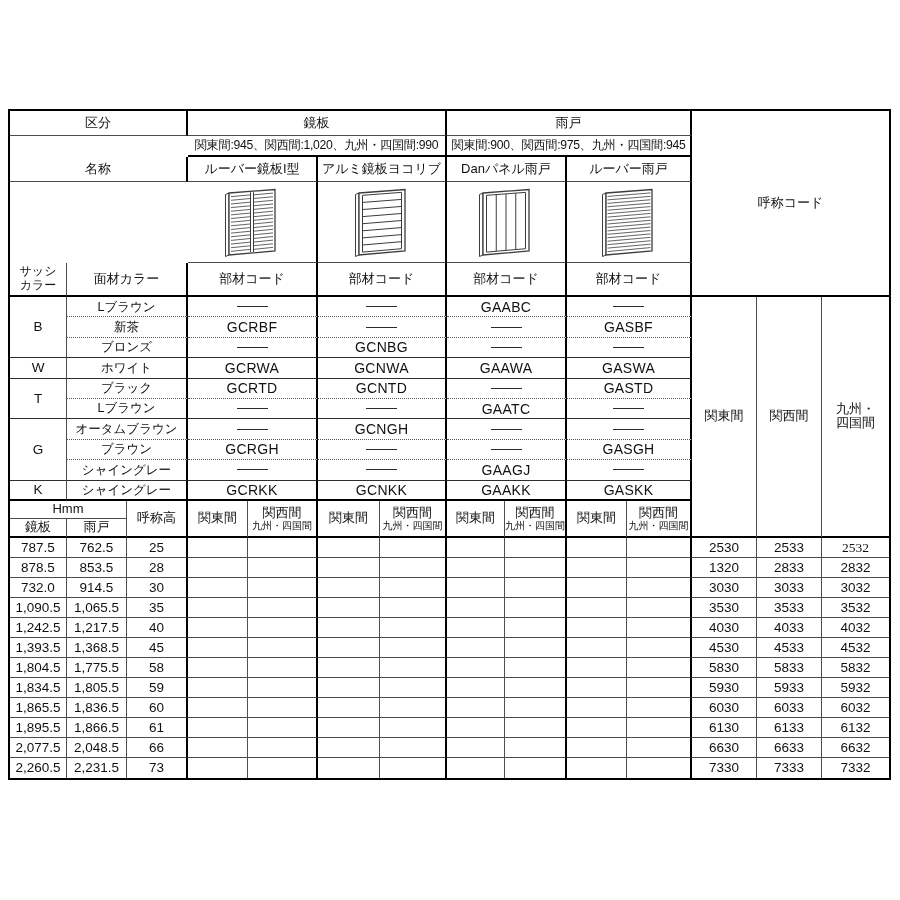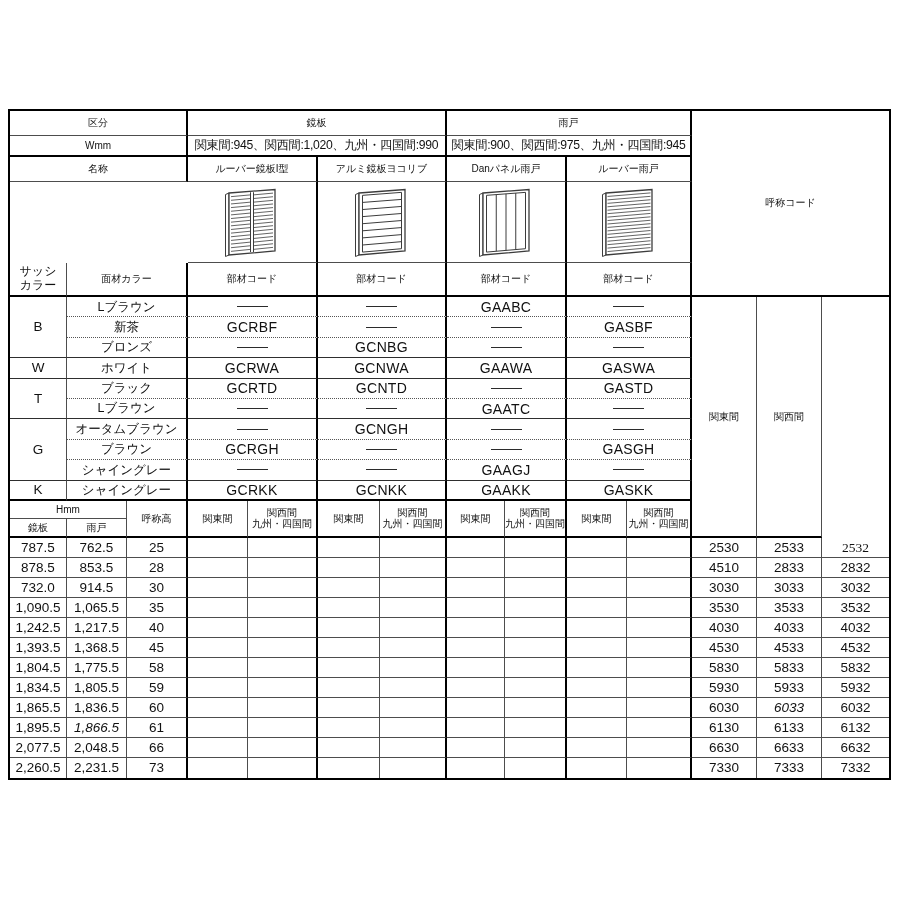--- a/index.html
+++ b/index.html
@@ -25,21 +25,21 @@
     box-sizing:border-box;
   }
   
   .br  { border-right:1px solid #4d4d4d; }
   .brB { border-right:2.5px solid #000; }
   .bb  { border-bottom:1px solid #4d4d4d; }
   .bbB { border-bottom:2.5px solid #000; }
   .bbD { border-bottom:1px dotted #555; }
   .bbG { border-bottom:1.3px solid #2e2e2e; }
   
-  .hdr  { font-size:10px; }
+  .hdr  { font-size:13px; }
   .wval { font-size:12.2px; white-space:nowrap; letter-spacing:-0.3px; }
   .code { font-size:14px; letter-spacing:0.3px; }
   .cname{ font-size:12.5px; white-space:nowrap; }
   .num  { font-size:13.5px; }
   .small{ font-size:10px; line-height:1.05; }
   .pre  { white-space:pre-line; }
   .sash { font-size:13.5px; }
   .dash {
     display:inline-block; width:31px; height:0;
     border-top:1.8px solid #2b2b2b;
@@ -49,21 +49,20 @@
 </head>
 <body>
 
 <div id="spec-table">
 
   <div class="cell hdr bb brB" style="grid-area:1/1/2/4">区分</div>
   <div class="cell hdr bb brB" style="grid-area:1/4/2/8">鏡板</div>
   <div class="cell hdr bb brB" style="grid-area:1/8/2/12">雨戸</div>
   <div class="cell hdr bbB" style="grid-area:1/12/6/15">呼称コード</div>
 
-  <div class="cell hdr bbB brB" style="grid-area:2/1/3/4">Wmm</div>
   <div class="cell wval bbB brB" style="grid-area:2/4/3/8">関東間:945、関西間:1,020、九州・四国間:990</div>
   <div class="cell wval bbB brB" style="grid-area:2/8/3/12">関東間:900、関西間:975、九州・四国間:945</div>
 
   <div class="cell hdr bb brB" style="grid-area:3/1/4/4">名称</div>
   <div class="cell hdr bb brB" style="grid-area:3/4/4/6">ルーバー鏡板I型</div>
   <div class="cell hdr bb brB" style="grid-area:3/6/4/8">アルミ鏡板ヨコリブ</div>
   <div class="cell hdr bb brB" style="grid-area:3/8/4/10">Danパネル雨戸</div>
   <div class="cell hdr bb brB" style="grid-area:3/10/4/12">ルーバー雨戸</div>
 
   <div class="cell bb brB" style="grid-area:4/4/5/6">
@@ -159,20 +158,22 @@
     <span>カラー</span>
   </div>
   <div class="cell hdr bbB brB" style="grid-area:5/2/6/4">面材カラー</div>
   <div class="cell hdr bbB brB" style="grid-area:5/4/6/6">部材コード</div>
   <div class="cell hdr bbB brB" style="grid-area:5/6/6/8">部材コード</div>
   <div class="cell hdr bbB brB" style="grid-area:5/8/6/10">部材コード</div>
   <div class="cell hdr bbB brB" style="grid-area:5/10/6/12">部材コード</div>
 
   <div class="cell hdr bbB br" style="grid-area:6/12/18/13">関東間</div>
   <div class="cell hdr bbB br" style="grid-area:6/13/18/14">関西間</div>
+  <div class="cell hdr bbB pre" style="grid-area:6/14/18/15">九州・
+四国間</div>
 
   <div class="cell hdr bb br" style="grid-area:16/1/17/3">Hmm</div>
   <div class="cell hdr bbB brB" style="grid-area:16/3/18/4">呼称高</div>
   <div class="cell hdr bbB br" style="grid-area:17/1/18/2">鏡板</div>
   <div class="cell hdr bbB br" style="grid-area:17/2/18/3">雨戸</div>
 
   <div class="cell hdr bbB br" style="grid-area:16/4/18/5">関東間</div>
   <div class="cell bbB brB" style="grid-area:16/5/18/6">
     <span class="hdr">関西間</span>
     <span class="small">九州・四国間</span>
@@ -306,21 +307,21 @@
     <div class="cell num br bb" style="grid-area: 19 / 2 / 20 / 3;">853.5</div>
     <div class="cell num brB bb" style="grid-area: 19 / 3 / 20 / 4;">28</div>
     <div class="cell br bb" style="grid-area: 19 / 4 / 20 / 5;"></div>
     <div class="cell brB bb" style="grid-area: 19 / 5 / 20 / 6;"></div>
     <div class="cell br bb" style="grid-area: 19 / 6 / 20 / 7;"></div>
     <div class="cell brB bb" style="grid-area: 19 / 7 / 20 / 8;"></div>
     <div class="cell br bb" style="grid-area: 19 / 8 / 20 / 9;"></div>
     <div class="cell brB bb" style="grid-area: 19 / 9 / 20 / 10;"></div>
     <div class="cell br bb" style="grid-area: 19 / 10 / 20 / 11;"></div>
     <div class="cell brB bb" style="grid-area: 19 / 11 / 20 / 12;"></div>
-    <div class="cell num br bb" style="grid-area: 19 / 12 / 20 / 13;">4510</div>
+    <div class="cell num br bb" style="grid-area: 19 / 12 / 20 / 13;">1320</div>
     <div class="cell num br bb" style="grid-area: 19 / 13 / 20 / 14;">2833</div>
     <div class="cell num bb" style="grid-area: 19 / 14 / 20 / 15;">2832</div>
     <div class="cell num br bb" style="grid-area: 20 / 1 / 21 / 2;">732.0</div>
     <div class="cell num br bb" style="grid-area: 20 / 2 / 21 / 3;">914.5</div>
     <div class="cell num brB bb" style="grid-area: 20 / 3 / 21 / 4;">30</div>
     <div class="cell br bb" style="grid-area: 20 / 4 / 21 / 5;"></div>
     <div class="cell brB bb" style="grid-area: 20 / 5 / 21 / 6;"></div>
     <div class="cell br bb" style="grid-area: 20 / 6 / 21 / 7;"></div>
     <div class="cell brB bb" style="grid-area: 20 / 7 / 21 / 8;"></div>
     <div class="cell br bb" style="grid-area: 20 / 8 / 21 / 9;"></div>
@@ -405,24 +406,24 @@
     <div class="cell num brB bb" style="grid-area: 26 / 3 / 27 / 4;">60</div>
     <div class="cell br bb" style="grid-area: 26 / 4 / 27 / 5;"></div>
     <div class="cell brB bb" style="grid-area: 26 / 5 / 27 / 6;"></div>
     <div class="cell br bb" style="grid-area: 26 / 6 / 27 / 7;"></div>
     <div class="cell brB bb" style="grid-area: 26 / 7 / 27 / 8;"></div>
     <div class="cell br bb" style="grid-area: 26 / 8 / 27 / 9;"></div>
     <div class="cell brB bb" style="grid-area: 26 / 9 / 27 / 10;"></div>
     <div class="cell br bb" style="grid-area: 26 / 10 / 27 / 11;"></div>
     <div class="cell brB bb" style="grid-area: 26 / 11 / 27 / 12;"></div>
     <div class="cell num br bb" style="grid-area: 26 / 12 / 27 / 13;">6030</div>
-    <div class="cell num br bb" style="grid-area: 26 / 13 / 27 / 14; font-style: italic;">6033</div>
+    <div class="cell num br bb" style="grid-area: 26 / 13 / 27 / 14;">6033</div>
     <div class="cell num bb" style="grid-area: 26 / 14 / 27 / 15;">6032</div>
     <div class="cell num br bb" style="grid-area: 27 / 1 / 28 / 2;">1,895.5</div>
-    <div class="cell num br bb" style="grid-area: 27 / 2 / 28 / 3; font-style: italic;">1,866.5</div>
+    <div class="cell num br bb" style="grid-area: 27 / 2 / 28 / 3;">1,866.5</div>
     <div class="cell num brB bb" style="grid-area: 27 / 3 / 28 / 4;">61</div>
     <div class="cell br bb" style="grid-area: 27 / 4 / 28 / 5;"></div>
     <div class="cell brB bb" style="grid-area: 27 / 5 / 28 / 6;"></div>
     <div class="cell br bb" style="grid-area: 27 / 6 / 28 / 7;"></div>
     <div class="cell brB bb" style="grid-area: 27 / 7 / 28 / 8;"></div>
     <div class="cell br bb" style="grid-area: 27 / 8 / 28 / 9;"></div>
     <div class="cell brB bb" style="grid-area: 27 / 9 / 28 / 10;"></div>
     <div class="cell br bb" style="grid-area: 27 / 10 / 28 / 11;"></div>
     <div class="cell brB bb" style="grid-area: 27 / 11 / 28 / 12;"></div>
     <div class="cell num br bb" style="grid-area: 27 / 12 / 28 / 13;">6130</div>

